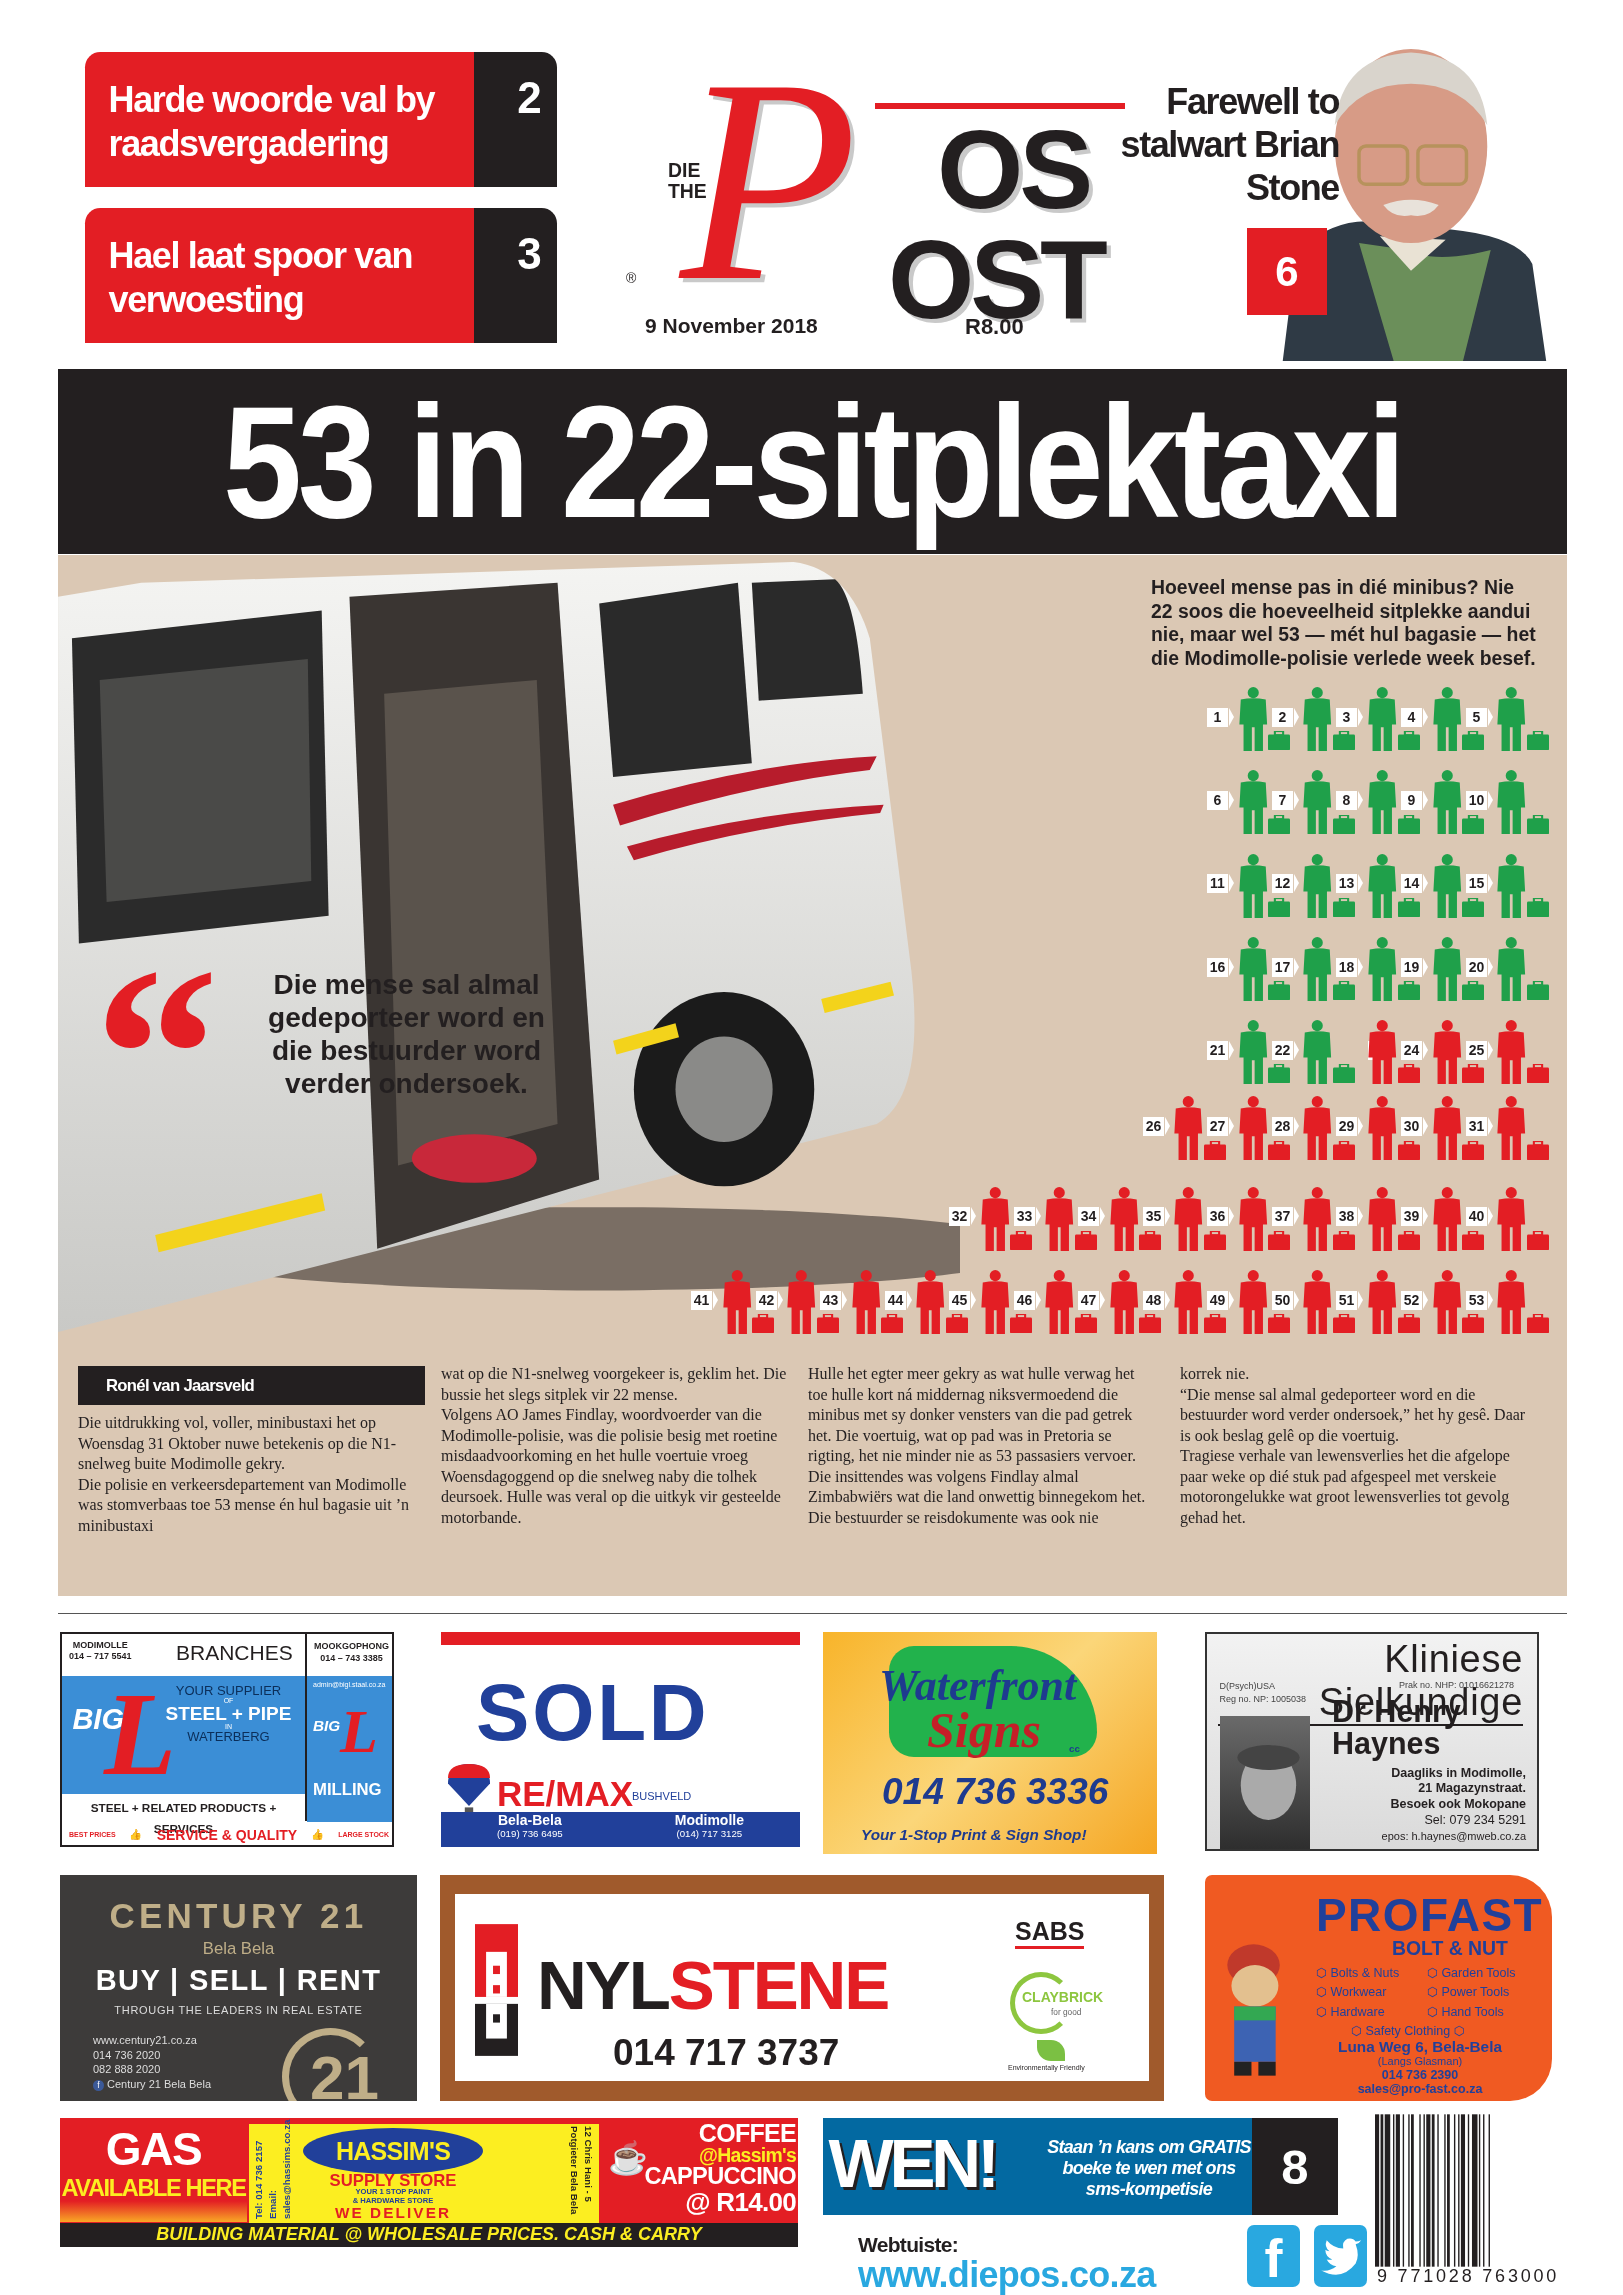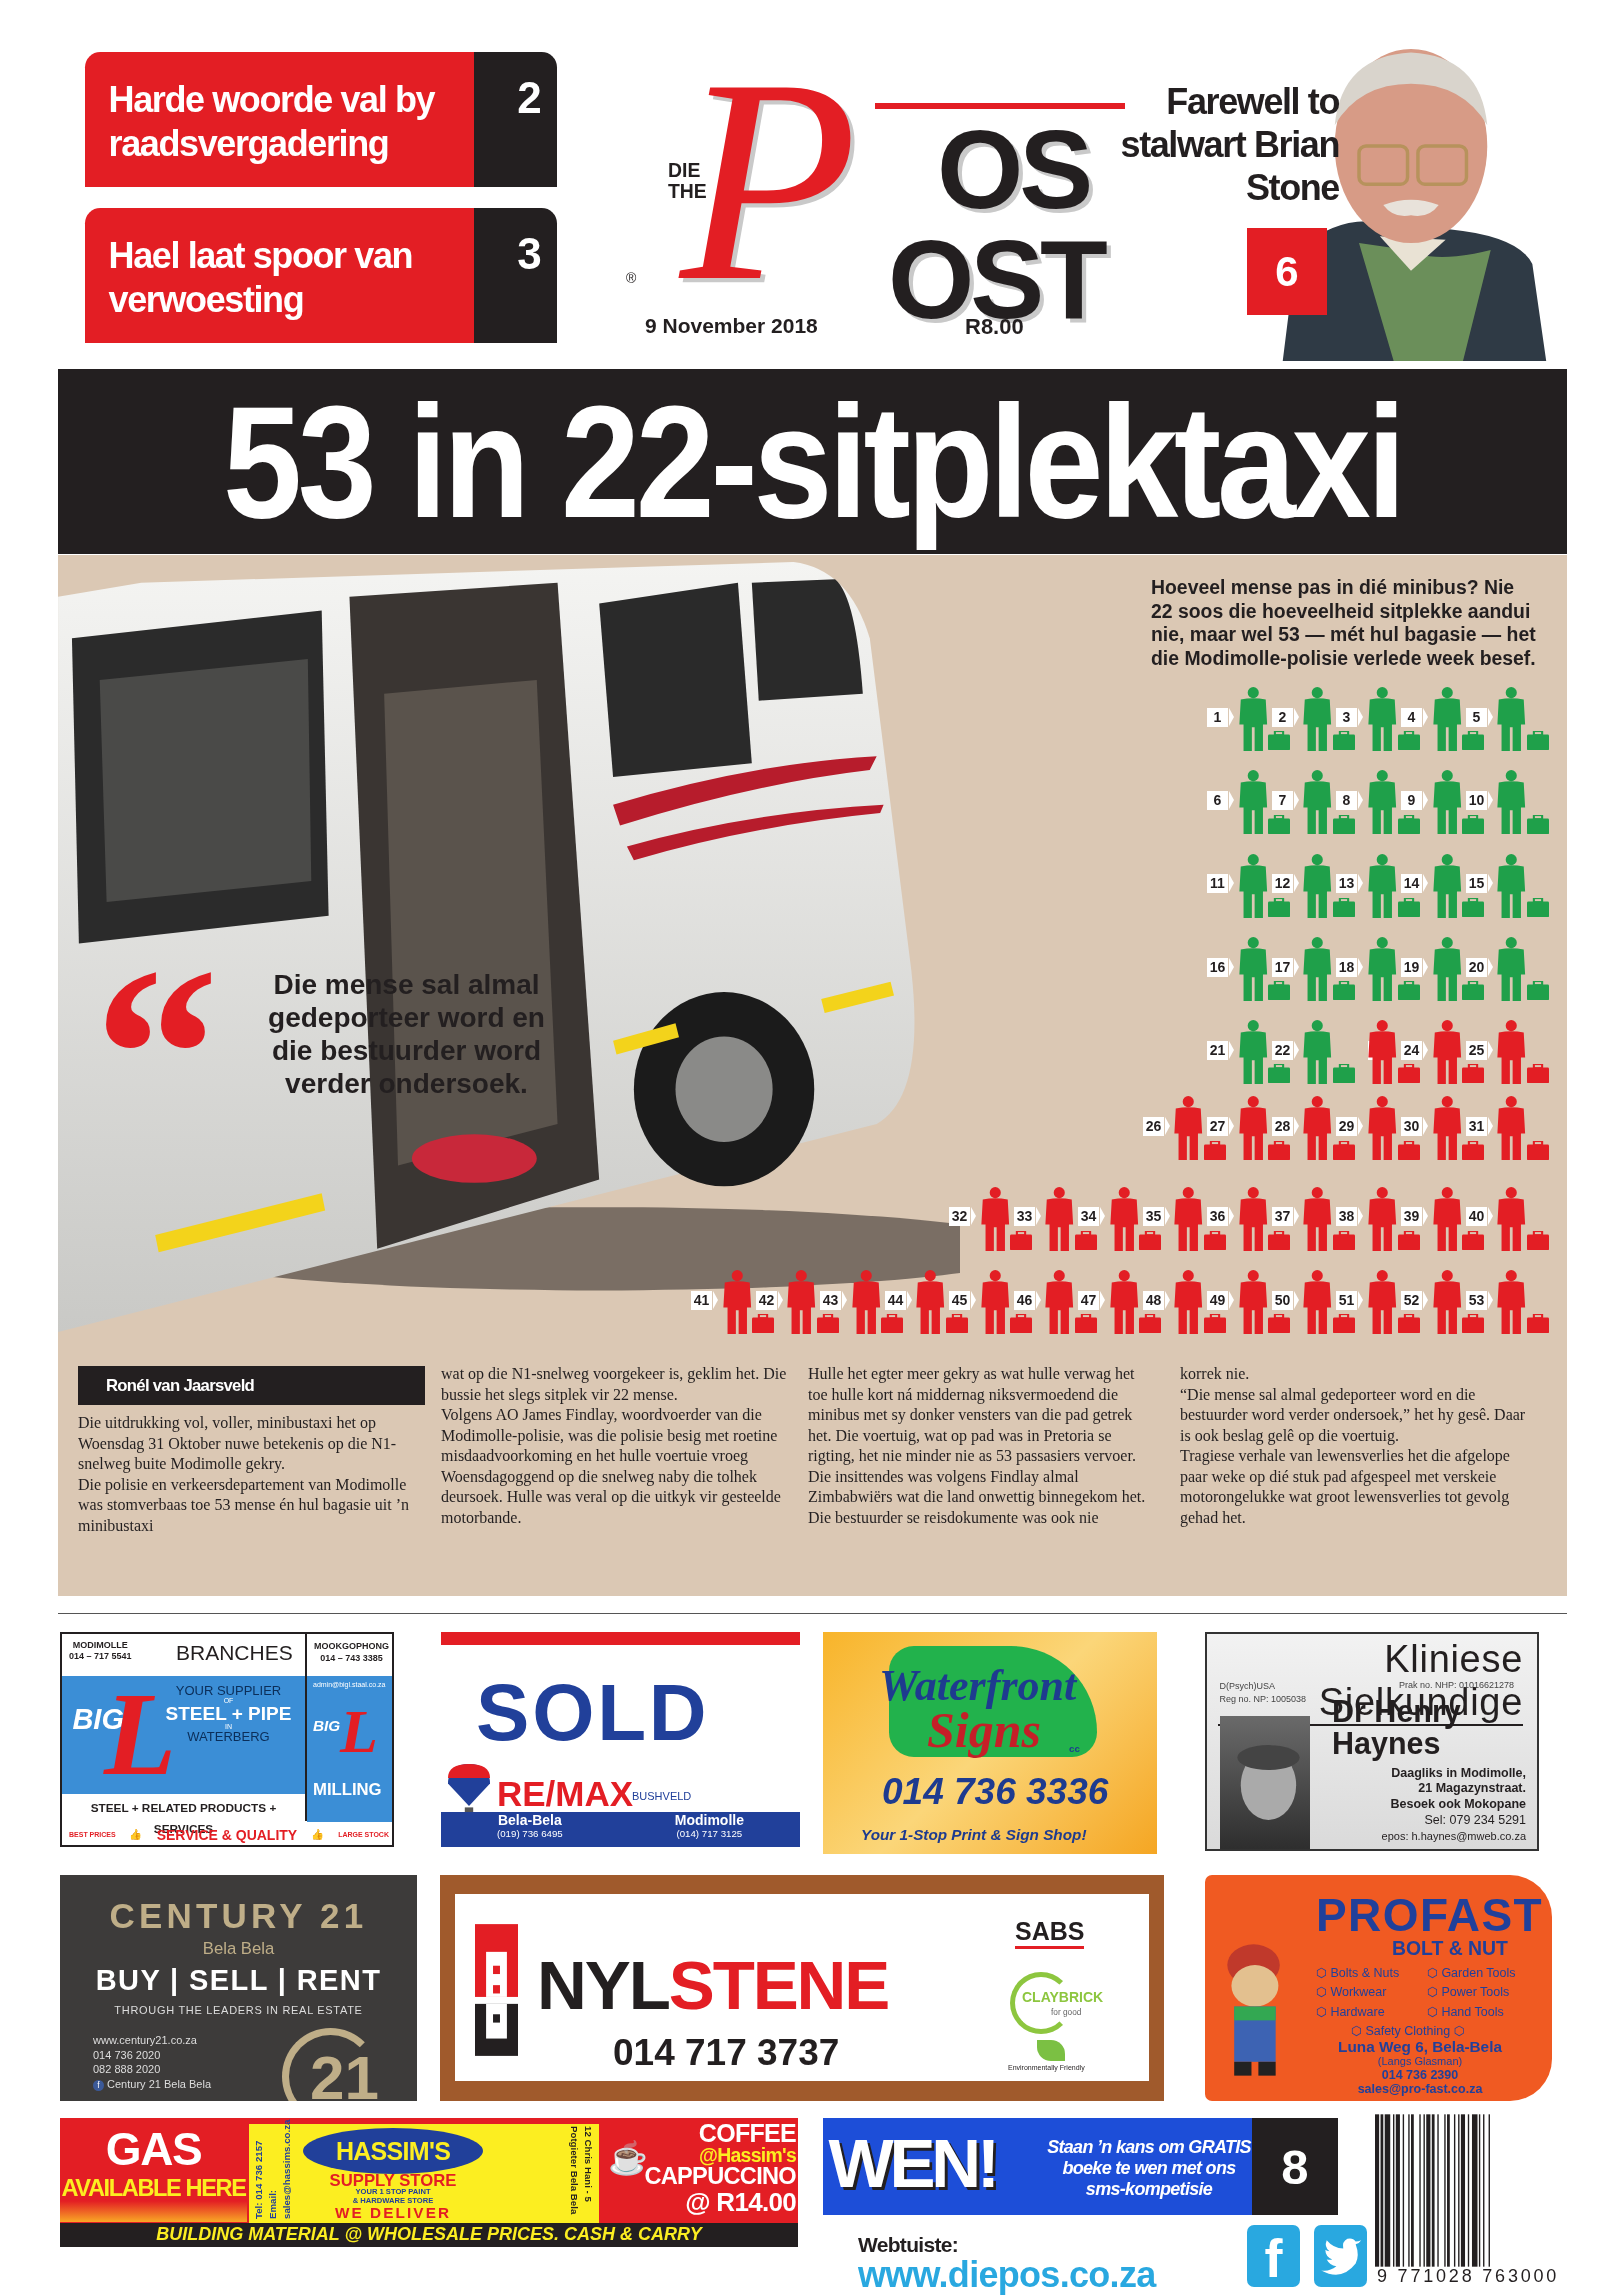--- a/index.html
+++ b/index.html
@@ -824,21 +824,21 @@
   <div class="abs" style="left:548px;top:21px;font-size:32px;">☕</div>
   <div class="abs" style="left:576px;top:2.8px;width:160px;text-align:right;color:#fff;font-weight:bold;letter-spacing:-0.7px;line-height:1;">
     <div style="font-size:25px;">COFFEE</div>
     <div style="font-size:19.4px;color:#fcee21;">@Hassim's</div>
     <div style="font-size:23.6px;">CAPPUCCINO</div>
     <div style="font-size:26px;">@ R14.00</div>
   </div>
   <div class="abs" style="left:0;top:105px;width:738px;height:23.6px;background:#231f20;color:#fcee21;font-size:18px;font-weight:bold;font-style:italic;text-align:center;line-height:23.6px;">BUILDING MATERIAL @ WHOLESALE PRICES. CASH &amp; CARRY</div>
 </div>
 
-<div class="abs" style="left:823px;top:2118px;width:429px;height:97px;background:#1d4ed8;">
+<div class="abs" style="left:823px;top:2118px;width:429px;height:97px;background:#0369a1;">
   <div class="abs" style="left:5.6px;top:4.2px;font-size:69px;font-weight:bold;color:#fff;letter-spacing:-4.2px;text-shadow:2.8px 2.8px 0 #231f20;line-height:83px;">WEN!</div>
   <div class="abs" style="left:222px;top:19.4px;width:208px;text-align:center;color:#fff;font-size:18px;font-weight:bold;font-style:italic;letter-spacing:-0.7px;line-height:21px;">Staan ’n kans om GRATIS boeke te wen met ons sms-kompetisie</div>
 </div>
 <div class="abs" style="left:1252px;top:2118px;width:86px;height:97px;background:#231f20;color:#fff;font-size:49px;font-weight:bold;display:flex;align-items:center;justify-content:center;">8</div>
 
 <div class="abs" style="left:858px;top:2233px;font-size:21px;font-weight:bold;letter-spacing:-0.7px;">Webtuiste:</div>
 <div class="abs" style="left:858px;top:2254px;font-size:36px;font-weight:bold;color:#29a8e0;letter-spacing:-0.7px;">www.diepos.co.za</div>
 
 <div class="abs" style="left:1247px;top:2225px;width:53px;height:62px;background:#29a8e0;border-radius:7px;color:#fff;font-size:54px;font-weight:bold;text-align:center;line-height:67px;">f</div>
 <div class="abs" style="left:1314px;top:2225px;width:53px;height:62px;background:#29a8e0;border-radius:7px;">

